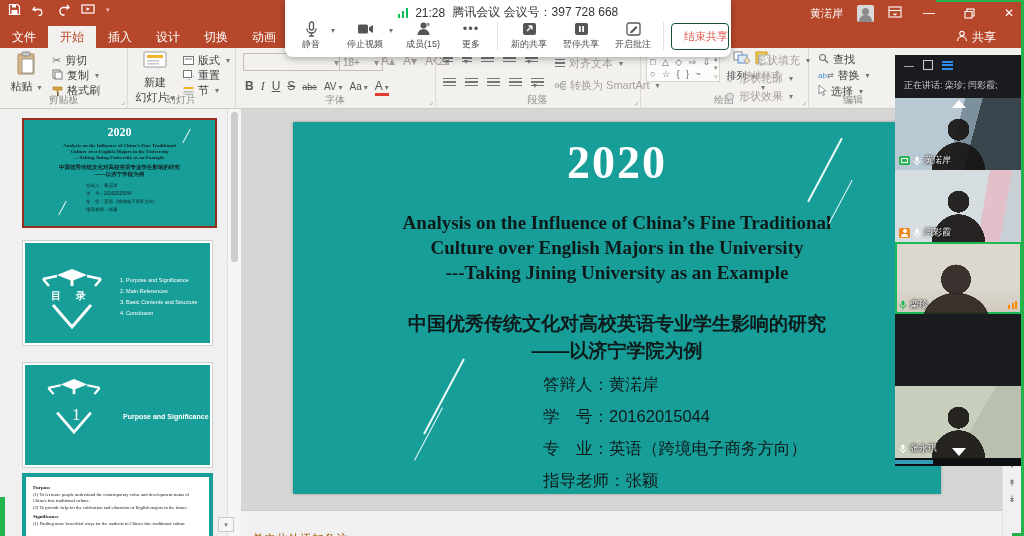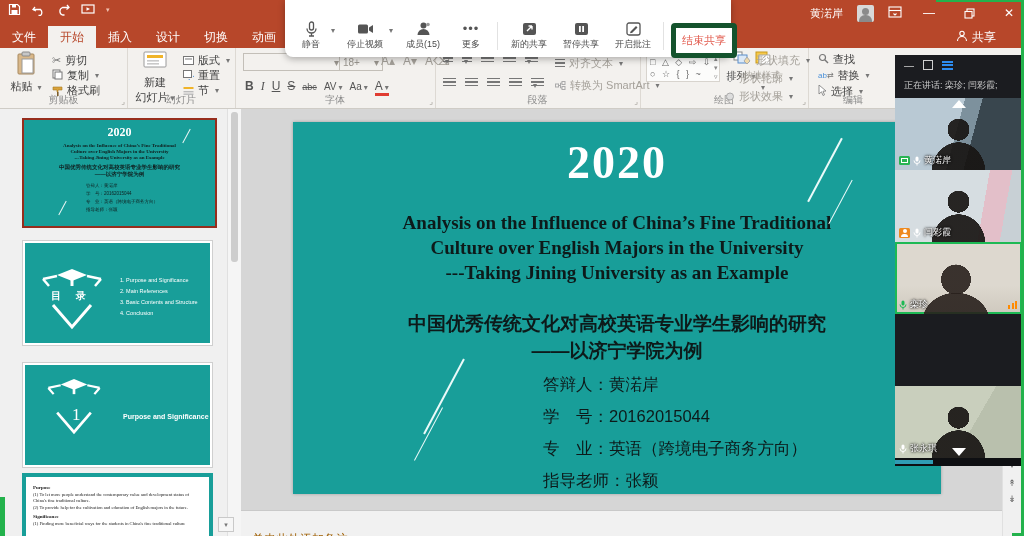--- a/index.html
+++ b/index.html
@@ -42,22 +42,22 @@
   
   .meetbar{position:absolute;left:285px;top:0;width:446px;height:57px;background:#fff;border-radius:0 0 8px 8px;
            box-shadow:0 2px 7px rgba(0,0,0,.3);z-index:50;}
   .meet-top{position:absolute;top:4px;left:0;width:100%;display:flex;justify-content:center;align-items:center;gap:7px;font-size:12px;color:#333;}
   .sigbars{display:flex;align-items:flex-end;gap:1.5px;height:10px;}
   .sigbars span{width:2.5px;background:#0abf5b;display:block;}
   .mbtn{position:absolute;top:20px;text-align:center;color:#4a4a4a;font-size:9px;}
   .mbtn .micon{height:17px;display:flex;align-items:center;justify-content:center;margin-bottom:1px;}
   .mcaret{position:absolute;top:26px;font-size:8px;color:#777;}
   .mdiv{position:absolute;top:22px;width:1px;height:28px;background:#e2e2e2;}
-  .endbtn{position:absolute;top:23px;left:386px;width:56px;height:25px;border:5px solid #14532d;border-radius:4px;
-          color:#e25a4d;font-size:11px;display:flex;align-items:center;justify-content:center;background:#fff;}
+  .endbtn{position:absolute;top:23px;left:386px;width:56px;height:25px;border:1px solid #14532d;border-radius:4px;
+          color:#e25a4d;font-size:11px;display:flex;align-items:center;justify-content:flex-end;background:#fff;}
 
   
   .thumbpanel{position:absolute;left:0;top:108px;width:240px;height:428px;background:#f0f0f0;z-index:2;}
   .tscroll{position:absolute;left:227px;top:108px;width:13px;height:428px;background:#f5f5f5;border-left:1px solid #e0e0e0;z-index:3;}
   .tscroll .thm{position:absolute;left:3px;top:4px;width:7px;height:150px;background:#cdcdcd;border-radius:3px;}
   .tnum{position:absolute;left:8px;font-size:11px;color:#555;}
   .thumb{position:absolute;left:22px;width:191px;height:106px;}
   .teal{background:#189e99;}
   .thumb .frame{position:absolute;inset:0;background:#fff;border:1px solid #cfcfcf;}
   .mini-slash{position:absolute;width:1px;background:#e8f6f5;transform:rotate(28deg);}
@@ -394,20 +394,29 @@
     <div class="srow caret gray" style="position:static;margin:3px 0;">
       <span><svg width="10" height="9" viewBox="0 0 10 9">
             <circle cx="5" cy="4.5" r="3.5" fill="#ddd" stroke="#aaa"></circle>
           </svg></span>
       <span>形状效果</span>
     </div>
   </div>
 </div>
 
 <div class="meetbar">
+  <div class="meet-top">
+    <span class="sigbars">
+        <span style="height:4px;"></span>
+        <span style="height:7px;"></span>
+        <span style="height:10px;"></span>
+      </span>
+    <span>21:28</span>
+    <span>腾讯会议 会议号：397 728 668</span>
+  </div>
   <div class="mbtn" style="left:8px;width:36px;">
     <div class="micon">
         <svg width="13" height="16" viewBox="0 0 13 16">
           <rect x="4.5" y="1" width="4" height="8" rx="2" fill="none" stroke="#555" stroke-width="1.3"></rect>
           <path d="M2 7.5 a4.5 4.5 0 0 0 9 0 M6.5 12 v3 M4 15 h5" fill="none" stroke="#555" stroke-width="1.3"></path>
         </svg>
       </div>
     <span>静音</span>
   </div>
   <span class="mcaret" style="left:46px;">▾</span>

